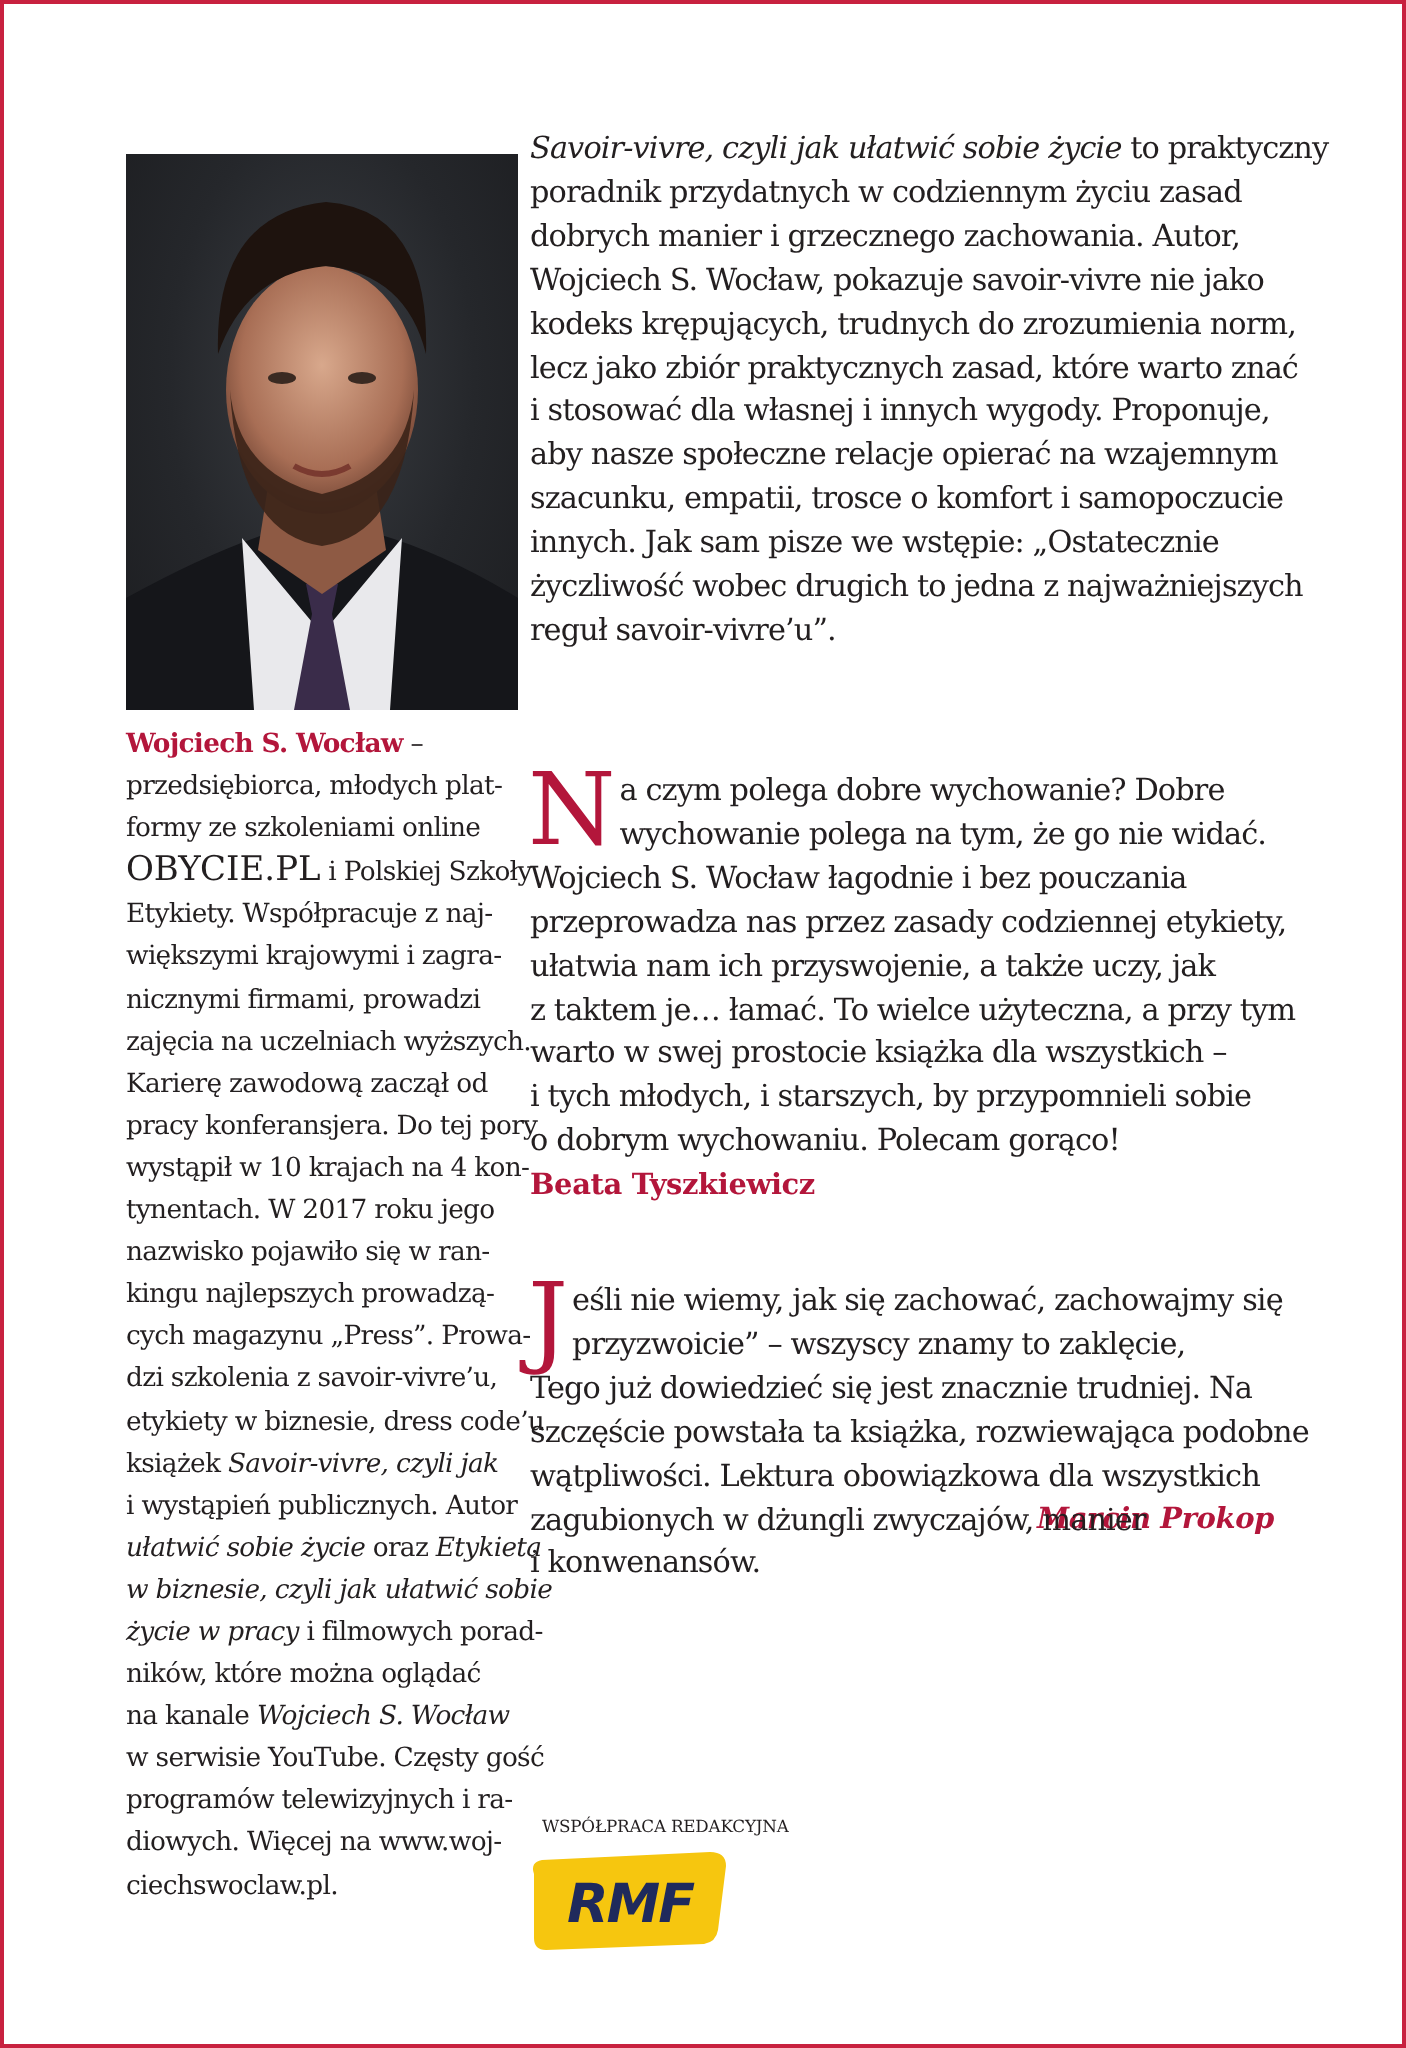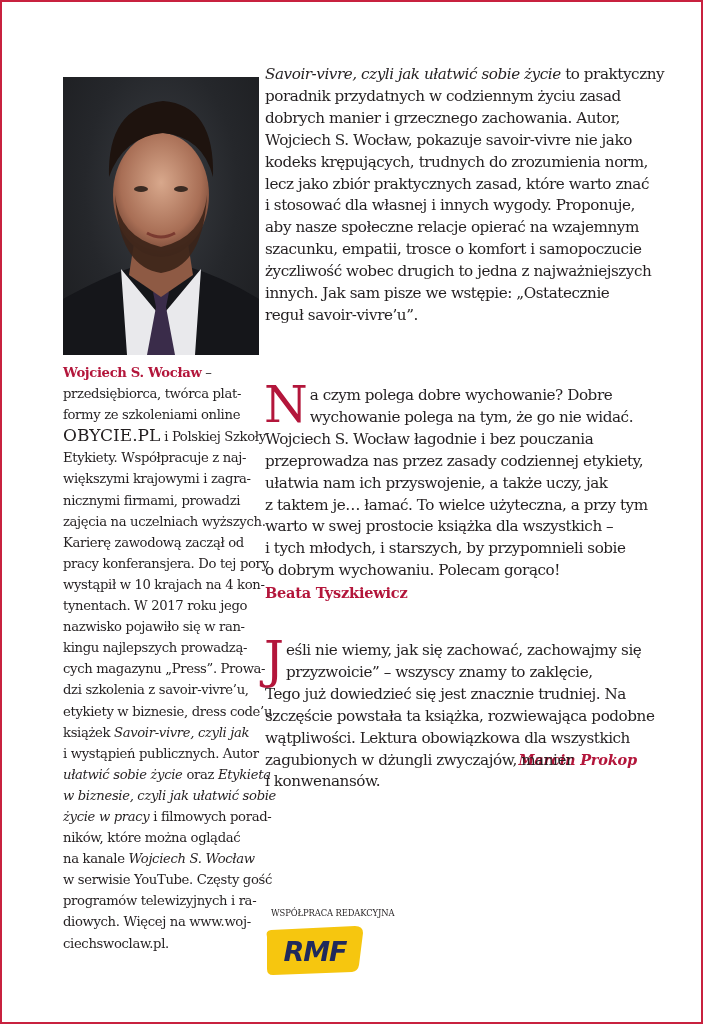--- a/index.html
+++ b/index.html
@@ -77,21 +77,21 @@
 
     <ellipse cx="78" cy="112" rx="7" ry="3" fill="#3a2a22"></ellipse>
     <ellipse cx="118" cy="112" rx="7" ry="3" fill="#3a2a22"></ellipse>
 
     <path d="M84 156 Q98 164 112 156" stroke="#7a3a30" stroke-width="3" fill="none"></path>
   </svg>
 </div>
 
 <div class="left-col">
   <span class="line"><span class="author-name">Wojciech S. Wocław</span><span> –</span></span>
-  <span class="line">przedsiębiorca, twórca plat-</span>
+  <span class="line">przedsiębiorca, młodych plat-</span>
   <span class="line">formy ze szkoleniami online</span>
   <span class="line"><span class="smallcaps">OBYCIE.PL</span> <span>i Polskiej Szkoły</span></span>
   <span class="line">Etykiety. Współpracuje z naj-</span>
   <span class="line">większymi krajowymi i zagra-</span>
   <span class="line">nicznymi firmami, prowadzi</span>
   <span class="line">zajęcia na uczelniach wyższych.</span>
   <span class="line">Karierę zawodową zaczął od</span>
   <span class="line">pracy konferansjera. Do tej pory</span>
   <span class="line">wystąpił w 10 krajach na 4 kon-</span>
   <span class="line">tynentach. W 2017 roku jego</span>
@@ -116,22 +116,22 @@
 <div class="right-col intro">
   <span class="line"><i>Savoir-vivre, czyli jak ułatwić sobie życie</i><span> to praktyczny</span></span>
   <span class="line">poradnik przydatnych w codziennym życiu zasad</span>
   <span class="line">dobrych manier i grzecznego zachowania. Autor,</span>
   <span class="line">Wojciech S. Wocław, pokazuje savoir-vivre nie jako</span>
   <span class="line">kodeks krępujących, trudnych do zrozumienia norm,</span>
   <span class="line">lecz jako zbiór praktycznych zasad, które warto znać</span>
   <span class="line">i stosować dla własnej i innych wygody. Proponuje,</span>
   <span class="line">aby nasze społeczne relacje opierać na wzajemnym</span>
   <span class="line">szacunku, empatii, trosce o komfort i samopoczucie</span>
+  <span class="line">innych. Jak sam pisze we wstępie: „Ostatecznie</span>
   <span class="line">życzliwość wobec drugich to jedna z najważniejszych</span>
-  <span class="line">innych. Jak sam pisze we wstępie: „Ostatecznie</span>
   <span class="line">reguł savoir-vivre’u”.</span>
 </div>
 
 <div class="right-col quote1">
   <span class="dropcap">N</span>
   <span class="line">a czym polega dobre wychowanie? Dobre</span>
   <span class="line">wychowanie polega na tym, że go nie widać.</span>
   <span class="line">Wojciech S. Wocław łagodnie i bez pouczania</span>
   <span class="line">przeprowadza nas przez zasady codziennej etykiety,</span>
   <span class="line">ułatwia nam ich przyswojenie, a także uczy, jak</span>

